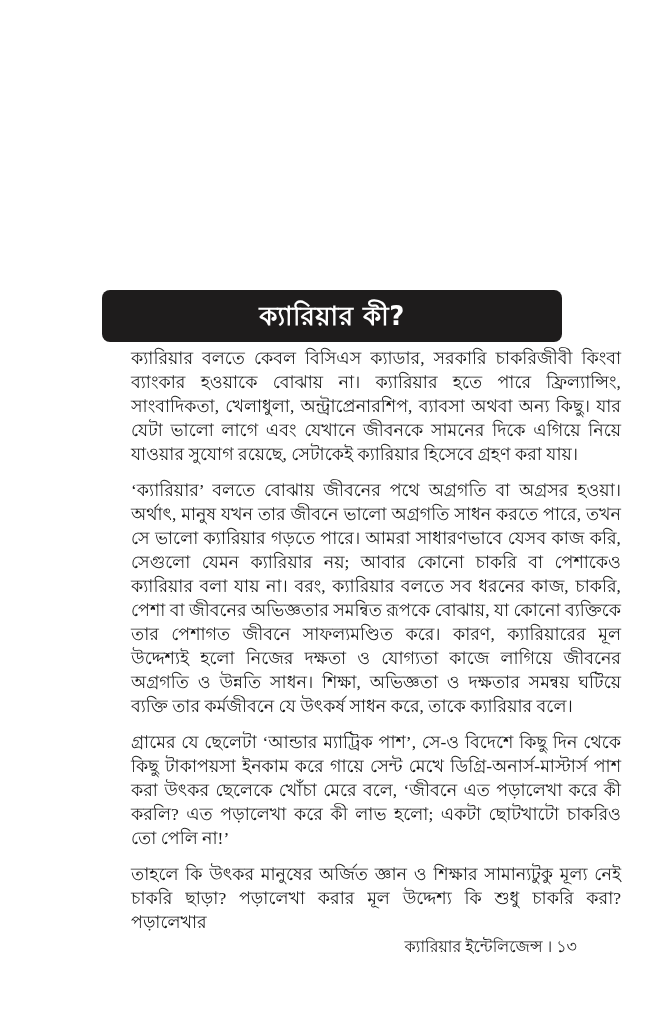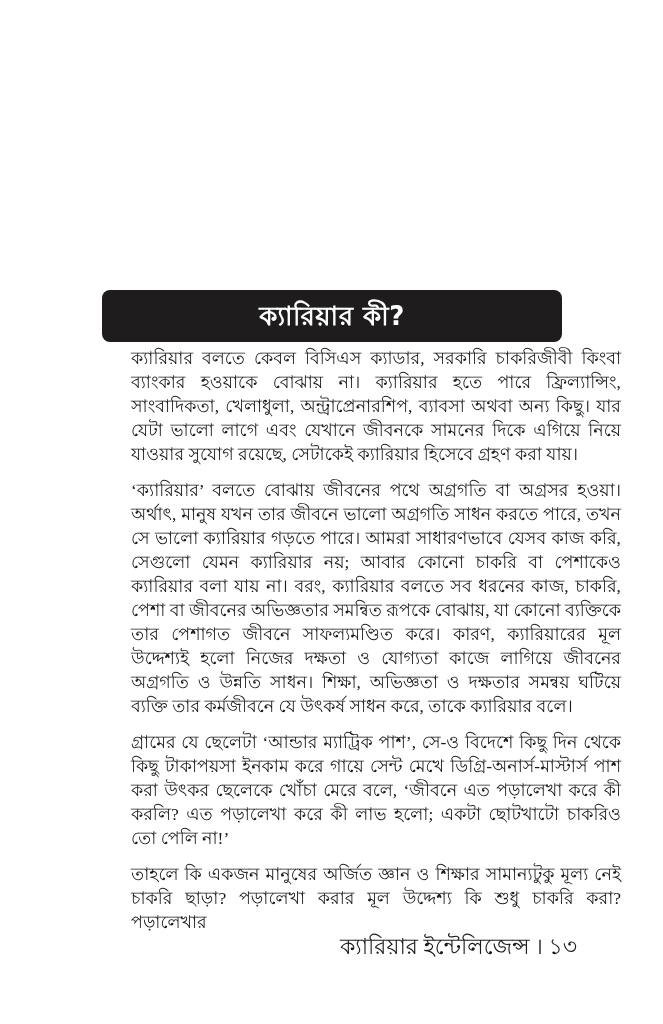--- a/index.html
+++ b/index.html
@@ -53,21 +53,21 @@
   }
   .content p:last-child {
     margin-bottom: 0;
   }
   .page-footer {
     position: absolute;
     right: 86px;
     top: 936px;
     width: 490px;
     text-align: right;
-    font-size: 22px;
+    font-size: 16px;
     line-height: 22px;
     color: #1a1a1a;
     white-space: nowrap;
   }
   .page-footer span {
     display: inline;
   }
 </style>
 </head>
 <body>
@@ -75,20 +75,20 @@
 <div class="page">
 
   <div class="title-bar">
     <span class="chapter-title">ক্যারিয়ার কী?</span>
   </div>
 
   <div class="content">
     <p>ক্যারিয়ার বলতে কেবল বিসিএস ক্যাডার, সরকারি চাকরিজীবী কিংবা ব্যাংকার হওয়াকে বোঝায় না। ক্যারিয়ার হতে পারে ফ্রিল্যান্সিং, সাংবাদিকতা, খেলাধুলা, অন্ট্রাপ্রেনারশিপ, ব্যাবসা অথবা অন্য কিছু। যার যেটা ভালো লাগে এবং যেখানে জীবনকে সামনের দিকে এগিয়ে নিয়ে যাওয়ার সুযোগ রয়েছে, সেটাকেই ক্যারিয়ার হিসেবে গ্রহণ করা যায়।</p>
     <p>‘ক্যারিয়ার’ বলতে বোঝায় জীবনের পথে অগ্রগতি বা অগ্রসর হওয়া। অর্থাৎ, মানুষ যখন তার জীবনে ভালো অগ্রগতি সাধন করতে পারে, তখন সে ভালো ক্যারিয়ার গড়তে পারে। আমরা সাধারণভাবে যেসব কাজ করি, সেগুলো যেমন ক্যারিয়ার নয়; আবার কোনো চাকরি বা পেশাকেও ক্যারিয়ার বলা যায় না। বরং, ক্যারিয়ার বলতে সব ধরনের কাজ, চাকরি, পেশা বা জীবনের অভিজ্ঞতার সমন্বিত রূপকে বোঝায়, যা কোনো ব্যক্তিকে তার পেশাগত জীবনে সাফল্যমণ্ডিত করে। কারণ, ক্যারিয়ারের মূল উদ্দেশ্যই হলো নিজের দক্ষতা ও যোগ্যতা কাজে লাগিয়ে জীবনের অগ্রগতি ও উন্নতি সাধন। শিক্ষা, অভিজ্ঞতা ও দক্ষতার সমন্বয় ঘটিয়ে ব্যক্তি তার কর্মজীবনে যে উৎকর্ষ সাধন করে, তাকে ক্যারিয়ার বলে।</p>
     <p>গ্রামের যে ছেলেটা ‘আন্ডার ম্যাট্রিক পাশ’, সে-ও বিদেশে কিছু দিন থেকে কিছু টাকাপয়সা ইনকাম করে গায়ে সেন্ট মেখে ডিগ্রি-অনার্স-মাস্টার্স পাশ করা উৎকর ছেলেকে খোঁচা মেরে বলে, ‘জীবনে এত পড়ালেখা করে কী করলি? এত পড়ালেখা করে কী লাভ হলো; একটা ছোটখাটো চাকরিও তো পেলি না!’</p>
-    <p>তাহলে কি একজন মানুষের অর্জিত জ্ঞান ও শিক্ষার সামান্যটুকু মূল্য নেই চাকরি ছাড়া? পড়ালেখা করার মূল উদ্দেশ্য কি শুধু চাকরি করা? পড়ালেখার</p>
+    <p>তাহলে কি উৎকর মানুষের অর্জিত জ্ঞান ও শিক্ষার সামান্যটুকু মূল্য নেই চাকরি ছাড়া? পড়ালেখা করার মূল উদ্দেশ্য কি শুধু চাকরি করা? পড়ালেখার</p>
   </div>
 
   <div class="page-footer">
     <span>ক্যারিয়ার ইন্টেলিজেন্স</span><span> । </span><span>১৩</span>
   </div>
 
 </div>
 
 </body></html>

